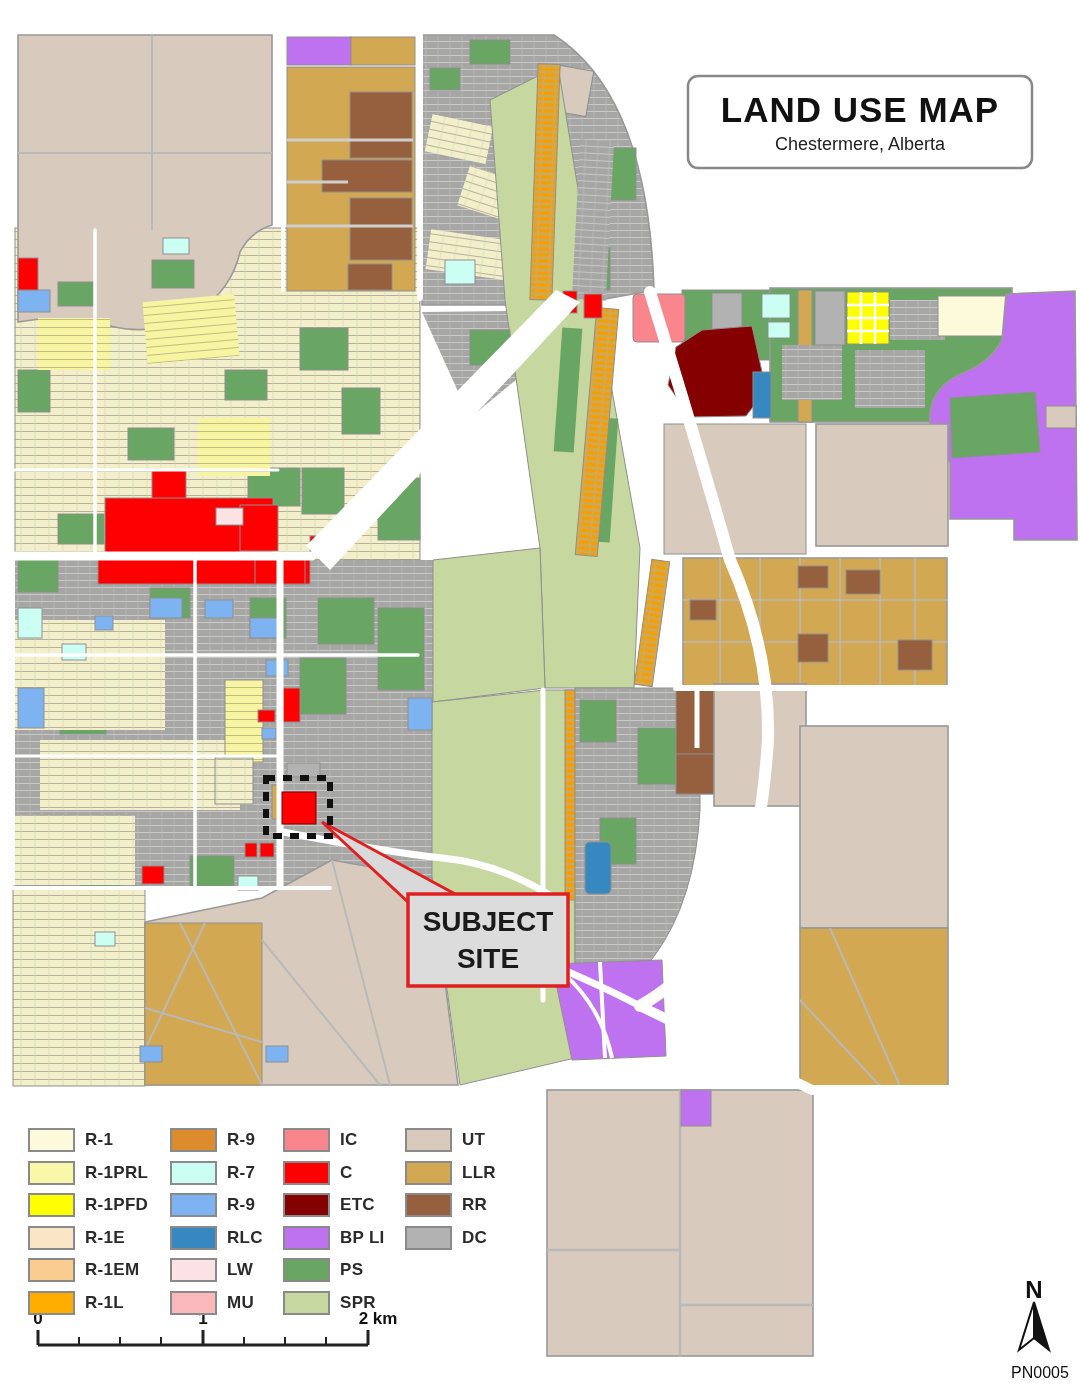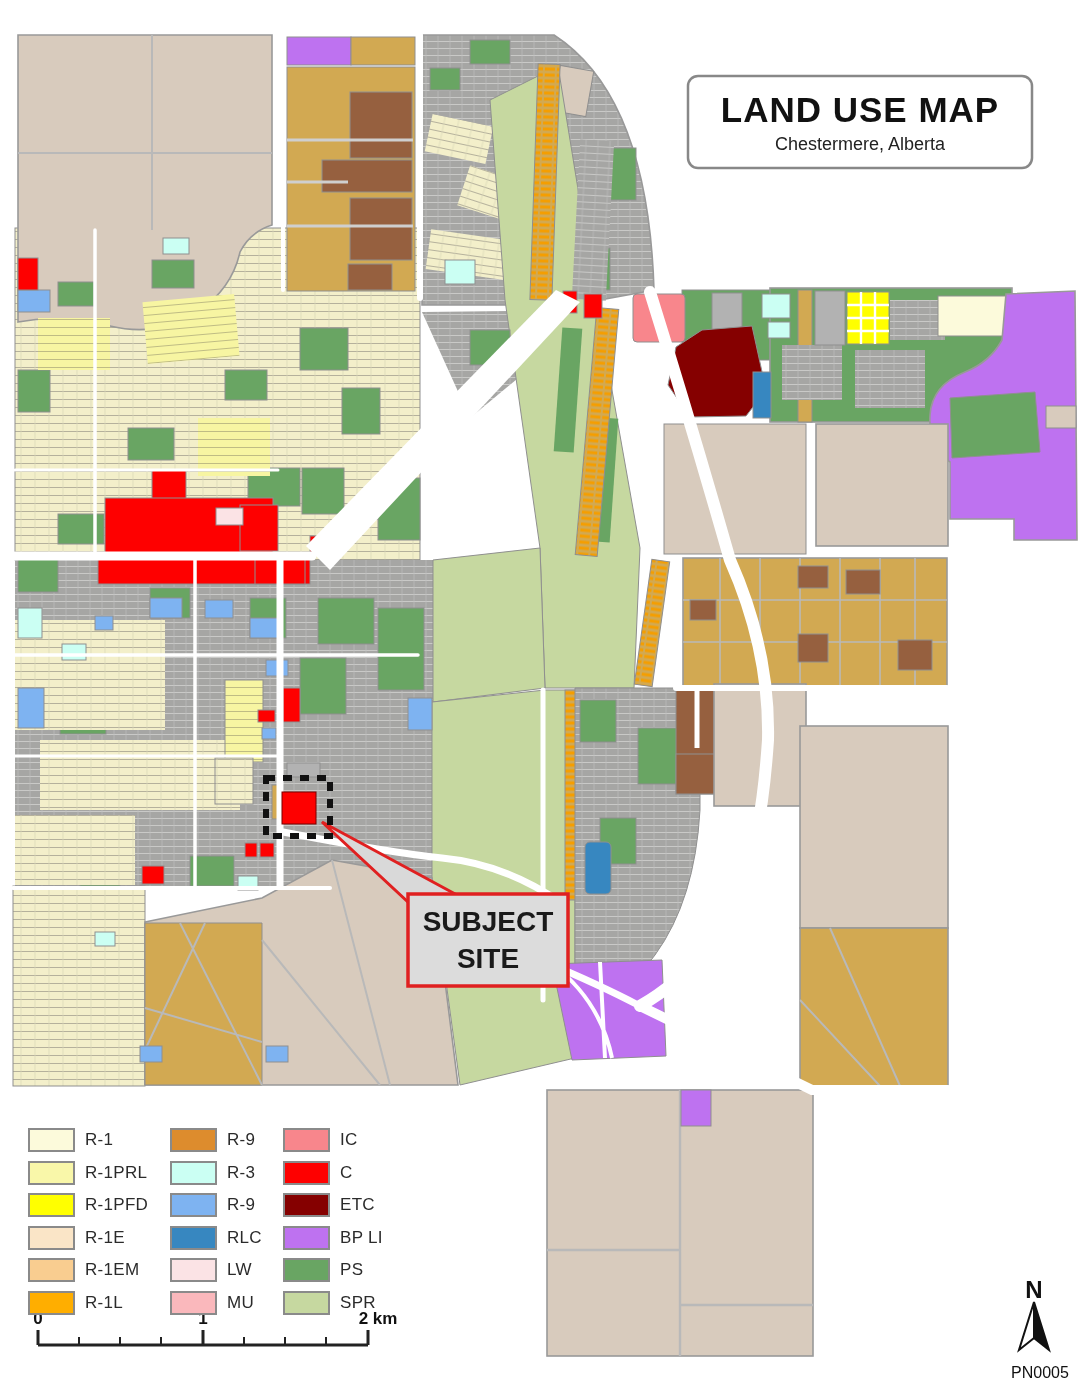--- a/index.html
+++ b/index.html
@@ -16,21 +16,21 @@
   .s2{stroke:#999;stroke-width:1.6}
   .rd{stroke:#ffffff;fill:none;stroke-linecap:round}
   .grd{stroke:#b9b9b9;fill:none}
 
   
   .legend{position:absolute;left:28px;top:1124px;width:500px;display:flex;gap:0;}
   .legend-col{display:flex;flex-direction:column;}
   .legend-col.c1{width:142px}.legend-col.c2{width:113px}.legend-col.c3{width:122px}.legend-col.c4{width:110px}
   .legend-item{display:flex;align-items:center;height:32.5px;}
   .legend-swatch{width:47px;height:24px;border:2px solid #8a8a8a;box-sizing:border-box;flex:0 0 auto;}
-  .legend-label{margin-left:10px;font-size:17px;font-weight:normal;color:#2b2b2b;letter-spacing:.3px;}
+  .legend-label{margin-left:10px;font-size:17px;font-weight:bold;color:#2b2b2b;letter-spacing:.3px;}
 </style>
 </head>
 <body>
 
 <div class="stage">
 
 <svg id="map-svg" width="1081" height="1397" viewBox="0 0 1081 1397">
   <defs>
     <pattern id="patCream" width="14" height="8" patternUnits="userSpaceOnUse">
       <rect width="14" height="8" fill="#F3EFCA"></rect>
@@ -304,21 +304,21 @@
           <span class="legend-label">R-1L</span>
         </div>
       </div>
       <div class="legend-col c2">
         <div class="legend-item">
           <div class="legend-swatch" style="background: rgb(221, 140, 45);"></div>
           <span class="legend-label">R-9</span>
         </div>
         <div class="legend-item">
           <div class="legend-swatch" style="background: rgb(203, 255, 243);"></div>
-          <span class="legend-label">R-3</span>
+          <span class="legend-label">R-7</span>
         </div>
         <div class="legend-item">
           <div class="legend-swatch" style="background: rgb(126, 179, 241);"></div>
           <span class="legend-label">R-9</span>
         </div>
         <div class="legend-item">
           <div class="legend-swatch" style="background: rgb(55, 135, 192);"></div>
           <span class="legend-label">RLC</span>
         </div>
         <div class="legend-item">
@@ -349,15 +349,33 @@
         </div>
         <div class="legend-item">
           <div class="legend-swatch" style="background: rgb(105, 165, 99);"></div>
           <span class="legend-label">PS</span>
         </div>
         <div class="legend-item">
           <div class="legend-swatch" style="background: rgb(198, 216, 160);"></div>
           <span class="legend-label">SPR</span>
         </div>
       </div>
+      <div class="legend-col c4">
+        <div class="legend-item">
+          <div class="legend-swatch" style="background: rgb(216, 203, 189);"></div>
+          <span class="legend-label">UT</span>
+        </div>
+        <div class="legend-item">
+          <div class="legend-swatch" style="background: rgb(210, 169, 82);"></div>
+          <span class="legend-label">LLR</span>
+        </div>
+        <div class="legend-item">
+          <div class="legend-swatch" style="background: rgb(150, 96, 63);"></div>
+          <span class="legend-label">RR</span>
+        </div>
+        <div class="legend-item">
+          <div class="legend-swatch" style="background: rgb(178, 178, 178);"></div>
+          <span class="legend-label">DC</span>
+        </div>
+      </div>
     </div>
 
 </div>
 
 </body></html>

